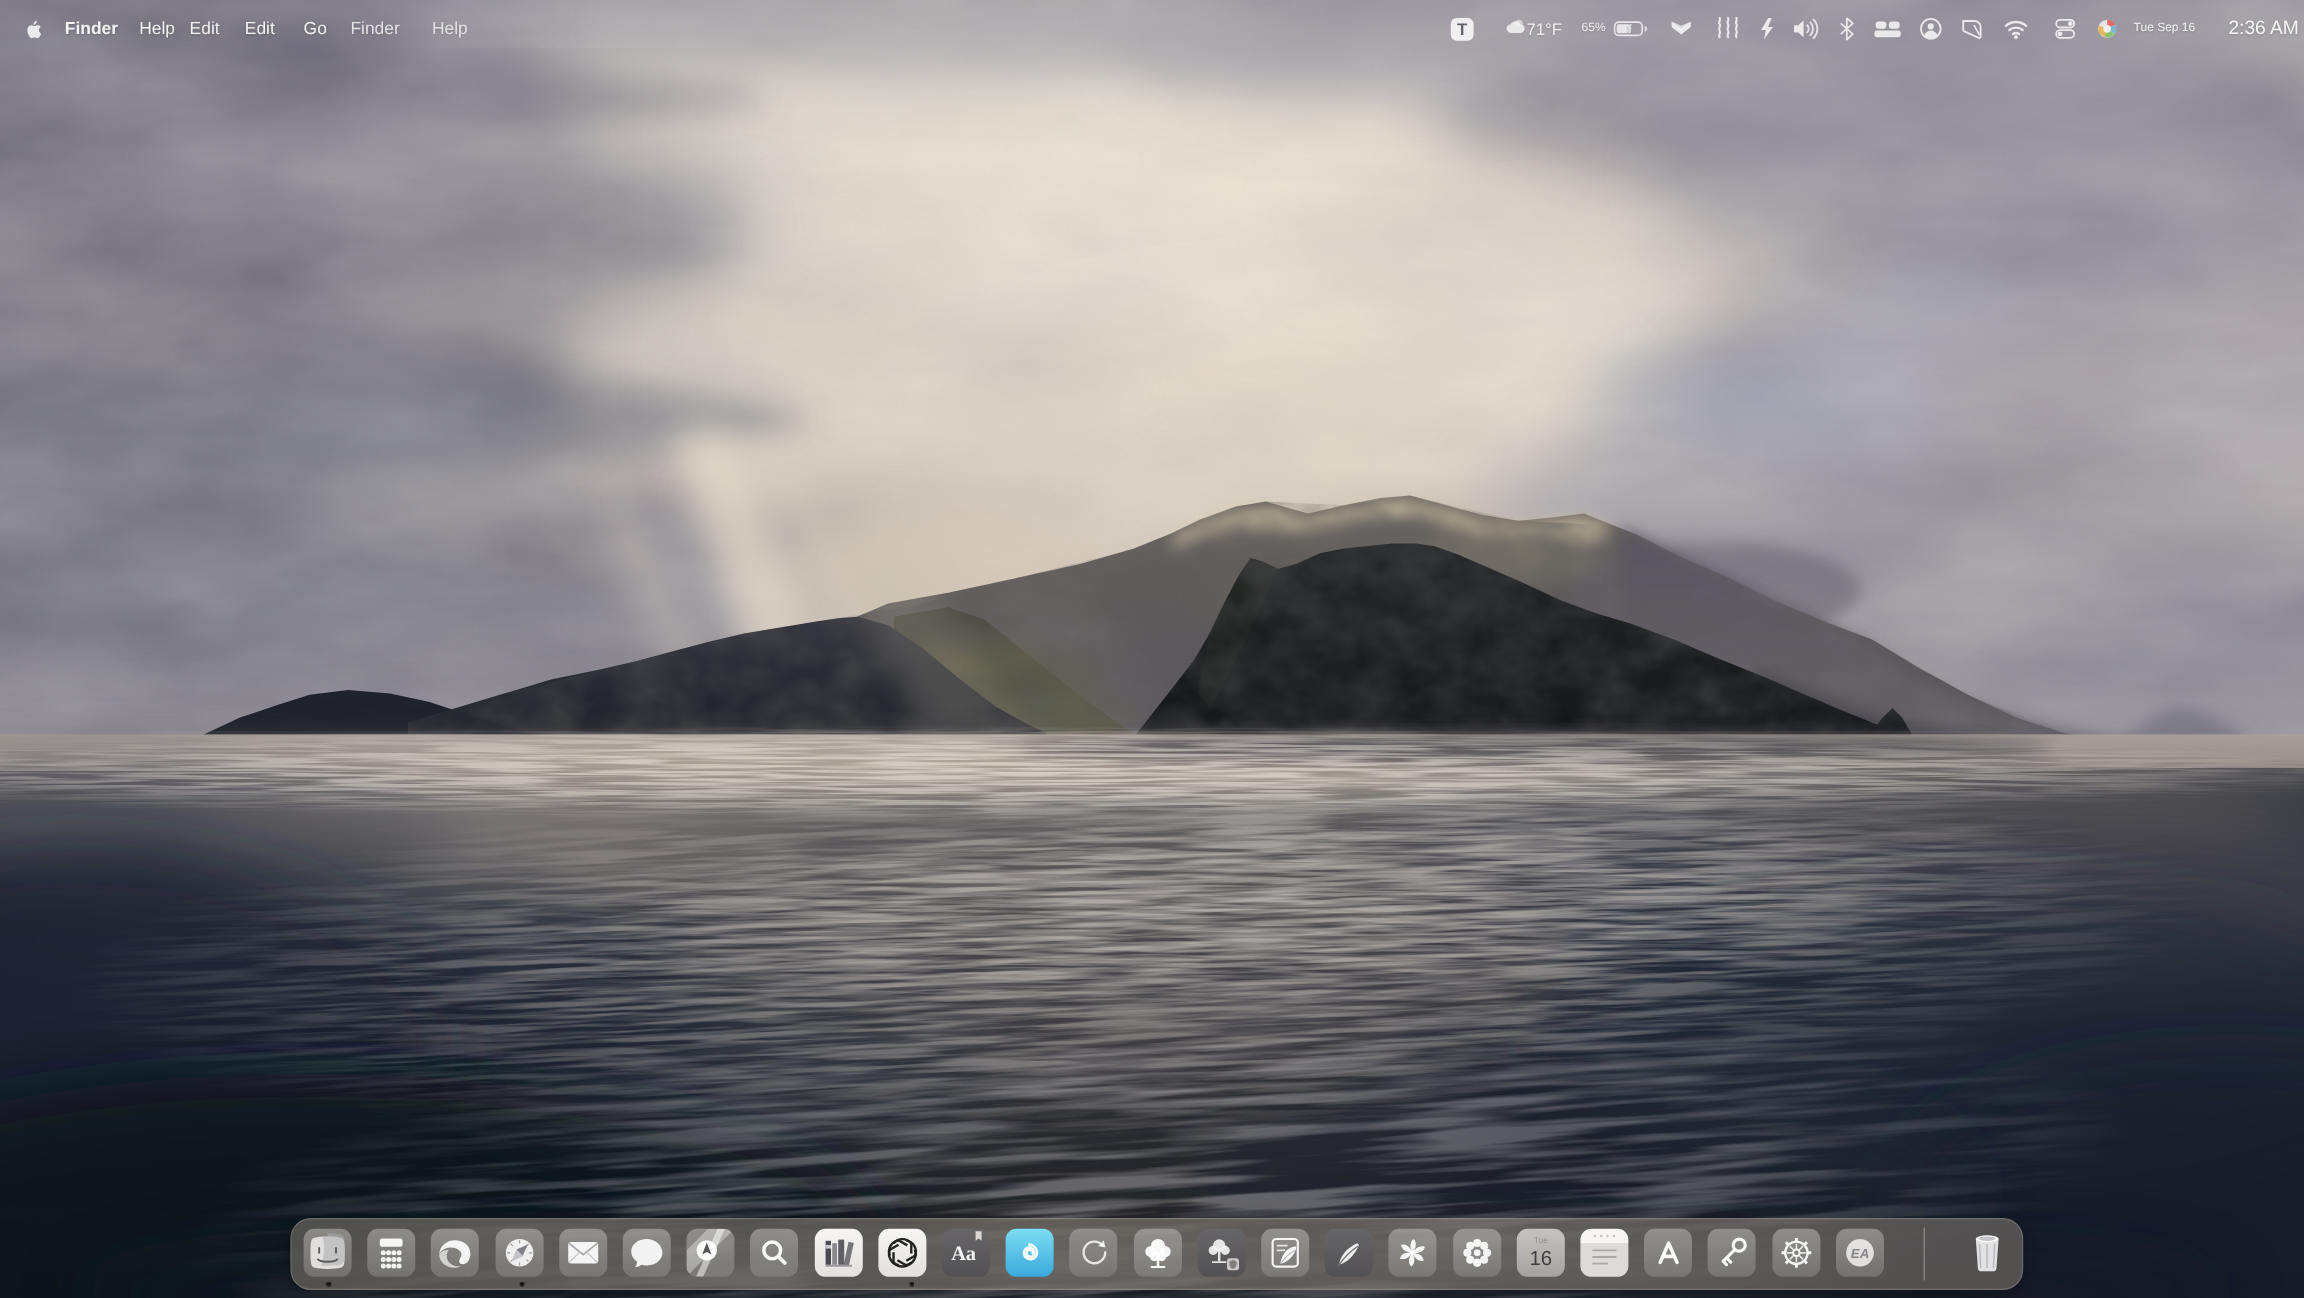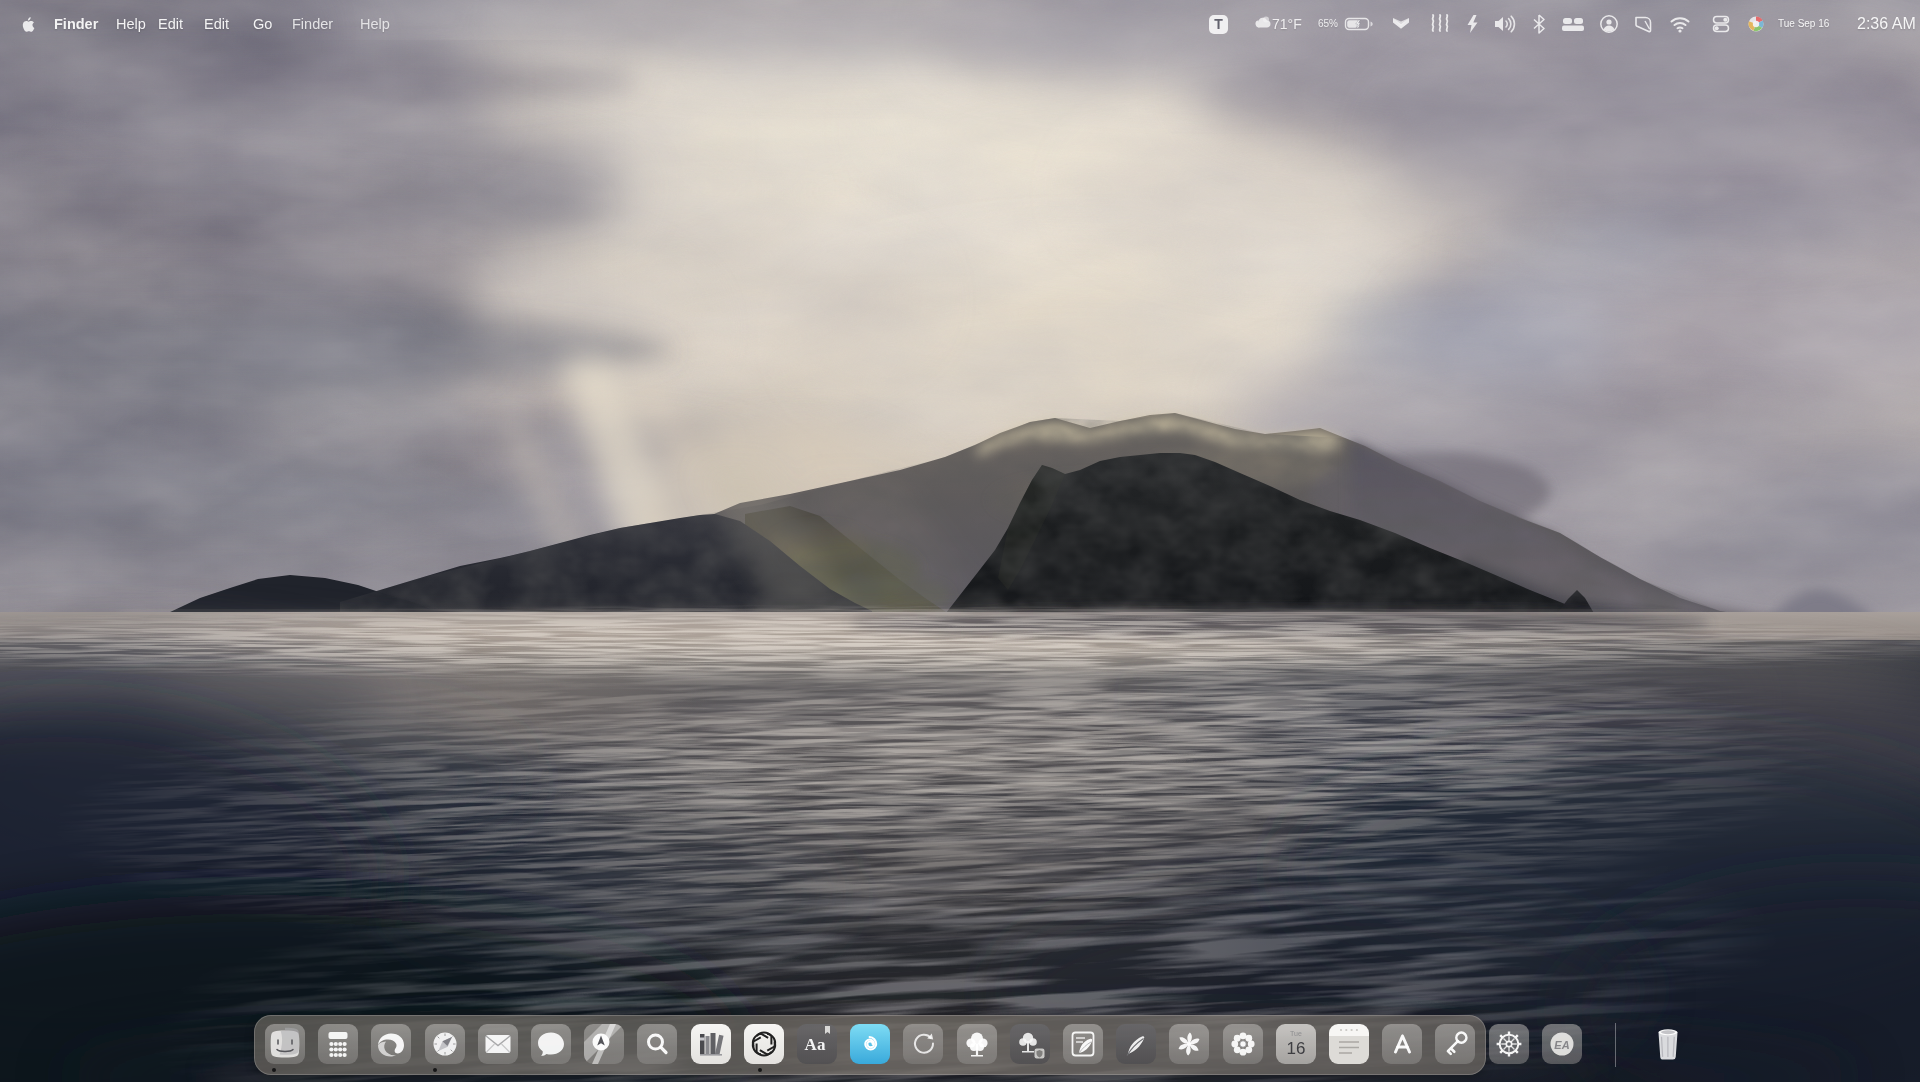--- a/index.html
+++ b/index.html
@@ -1,19 +1,19 @@
 <!DOCTYPE html>
 <html><head><meta charset="utf-8">
 <style>
 html,body{margin:0;padding:0;width:1920px;height:1082px;overflow:hidden;background:#888;font-family:"Liberation Sans",sans-serif;}
 #wall{position:absolute;left:0;top:0;}
 #menubar{position:absolute;left:0;top:10px;width:1632px;height:28px;color:#fff;text-decoration:underline;}
 .mi{position:absolute;top:0;height:28px;line-height:28px;font-size:14.5px;color:rgba(255,255,255,.92);text-shadow:0 1px 2px rgba(0,0,0,.18);white-space:nowrap;}
 .sb{position:absolute;top:0;height:28px;display:flex;align-items:center;opacity:.88;}
-#dock{position:absolute;left:254px;top:1015px;width:1232px;height:60px;background:rgba(160,148,134,.45);border-radius:17px;box-shadow:inset 0 0 0 1px rgba(255,255,255,.18), 0 3px 10px rgba(0,0,0,.25);backdrop-filter:blur(22px) saturate(1.05);}
+#dock{position:absolute;left:242px;top:1015px;width:1444px;height:60px;background:rgba(160,148,134,.45);border-radius:17px;box-shadow:inset 0 0 0 1px rgba(255,255,255,.18), 0 3px 10px rgba(0,0,0,.25);backdrop-filter:blur(22px) saturate(1.05);}
 .ic{position:absolute;top:9px;width:40px;height:40px;border-radius:9px;overflow:hidden;}
 .ic svg{position:absolute;left:0;top:0;}
 .t1{background:linear-gradient(180deg,rgba(198,196,193,.5),rgba(146,144,142,.5));}
 .t2{background:linear-gradient(180deg,rgba(105,104,107,.8),rgba(78,77,80,.8));}
 .tw{background:linear-gradient(180deg,#f6f5f3,#e3e1de);}
 .tl{background:linear-gradient(180deg,rgba(222,220,217,.8),rgba(182,180,177,.8));}
 .dot{position:absolute;width:4px;height:4px;border-radius:50%;background:rgba(10,10,12,.85);top:1068px;}
 </style></head>
 <body>
 <svg id="wall" width="1920" height="1082" viewBox="0 0 1920 1082">

